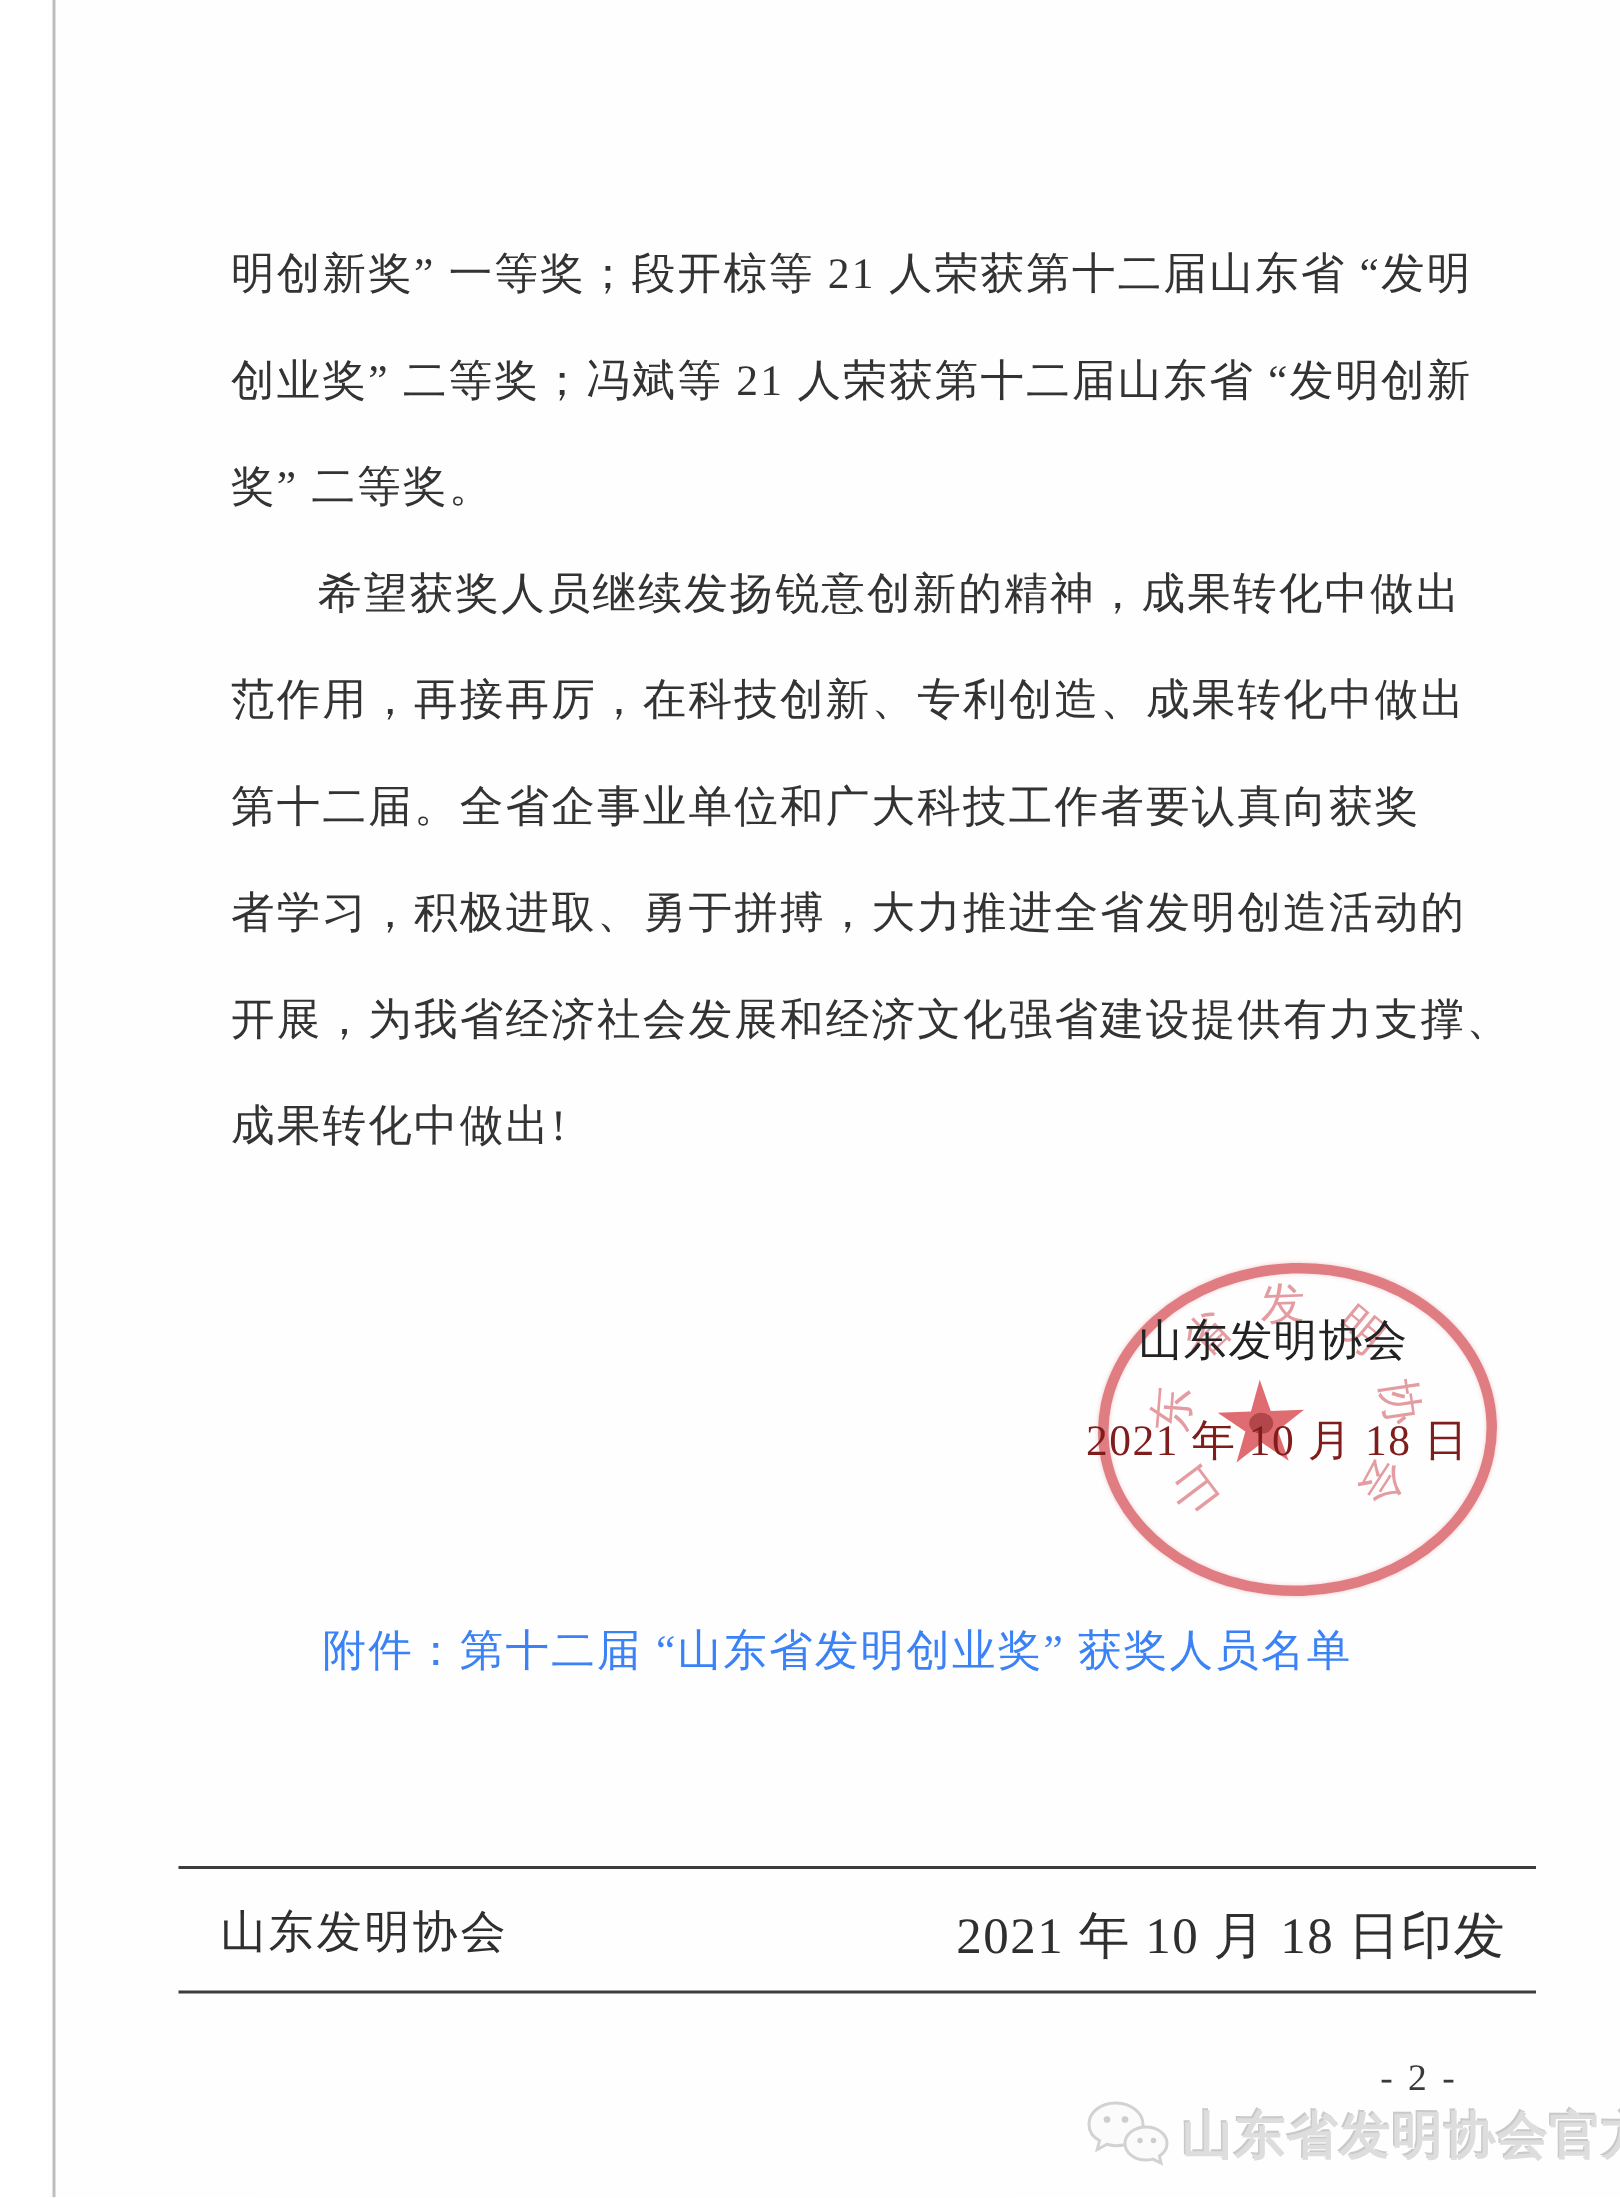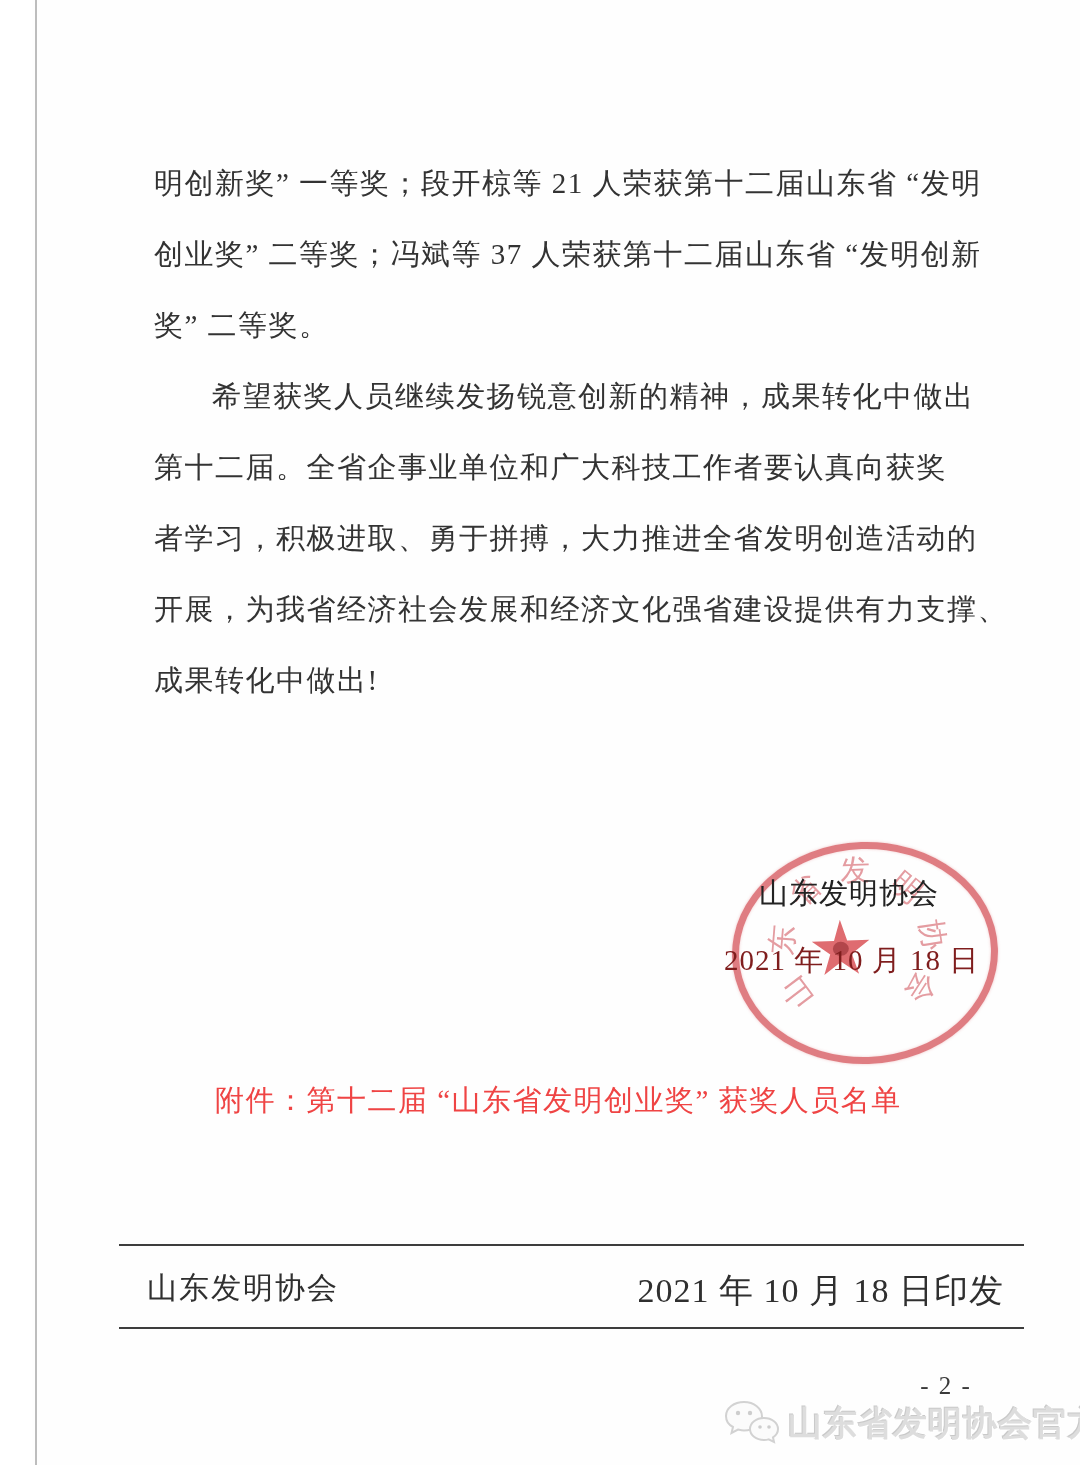--- a/index.html
+++ b/index.html
@@ -51,21 +51,21 @@
     background:rgba(140,40,46,0.55);border-radius:50%;
   }
   .seal-arc span{
     position:absolute;font-size:30px;color:rgba(205,75,83,0.55);
     font-family:"Liberation Serif","DejaVu Serif",serif;
     width:30px;height:30px;text-align:center;line-height:30px;
   }
   
   .attachment{
     position:absolute;left:183px;top:1081px;
-    font-size:29px;letter-spacing:1.5px;color:#ef4444;white-space:nowrap;
+    font-size:29px;letter-spacing:1.5px;color:#3b82f6;white-space:nowrap;
   }
   
   .footer-rule{position:absolute;left:87px;width:905px;height:2px;background:#3d3d3d;}
   .rule-top{top:1244px;}
   .rule-bottom{top:1327px;}
   .footer-issuer{
     position:absolute;left:115px;top:1268px;
     font-size:30px;letter-spacing:2px;color:#2f2f2f;white-space:nowrap;
   }
   .footer-date{
@@ -90,23 +90,24 @@
   }
 </style>
 </head>
 <body>
 
 <div class="page">
   <div class="scan-edge"></div>
 
   <div class="body-text">
     <div class="line">明创新奖” 一等奖；段开椋等 21 人荣获第十二届山东省 “发明</div>
-    <div class="line">创业奖” 二等奖；冯斌等 37 人荣获第十二届山东省 “发明创新</div>
+    <div class="line">创业奖” 二等奖；冯斌等 21 人荣获第十二届山东省 “发明创新</div>
     <div class="line">奖” 二等奖。</div>
     <div class="line indent">希望获奖人员继续发扬锐意创新的精神，成果转化中做出</div>
+    <div class="line">范作用，再接再厉，在科技创新、专利创造、成果转化中做出</div>
     <div class="line">第十二届。全省企事业单位和广大科技工作者要认真向获奖</div>
     <div class="line">者学习，积极进取、勇于拼搏，大力推进全省发明创造活动的</div>
     <div class="line">开展，为我省经济社会发展和经济文化强省建设提供有力支撑、</div>
     <div class="line">成果转化中做出!</div>
   </div>
 
   <div class="seal">
     <div class="seal-arc">
         <span style="left: 41.7444px; top: 125.592px; transform: rotate(-125deg);">山</span>
         <span style="left: 28.5139px; top: 73.1769px; transform: rotate(-83.3333deg);">东</span>

